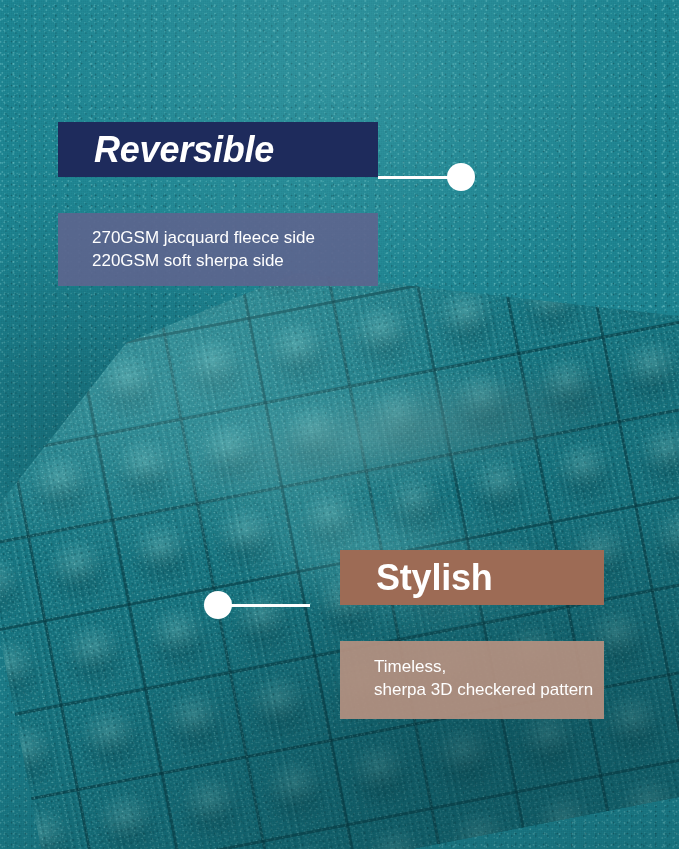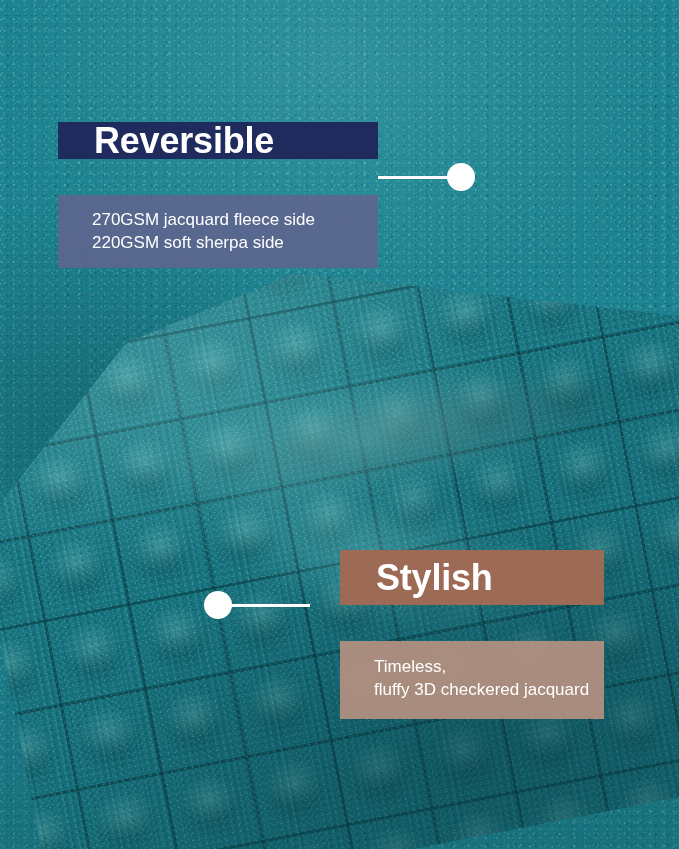--- a/index.html
+++ b/index.html
@@ -137,25 +137,26 @@
     display:flex;align-items:center;
     color:#ffffff;
     font-weight:bold;
     letter-spacing:-0.2px;
   }
   .callout .bd{color:#ffffff;margin-top:36px;}
 
   
   #callout-reversible{left:58px;top:122px;width:320px;}
   #callout-reversible .hd{
-    height:37px;
+    height:55px;
     background:#1e2b5c;
     font-size:36px;
     padding-left:36px;
     box-sizing:border-box;
+    font-style:italic;
   }
   #callout-reversible .bd{
     background:rgba(92,101,142,.92);
     height:73px;
     box-sizing:border-box;
     padding:13px 0 0 34px;
     font-size:17px;
     line-height:23px;
     white-space:pre-line;
   }
@@ -219,18 +220,18 @@
     <div class="hd">Reversible</div>
     <div class="bd">270GSM jacquard fleece side
 220GSM soft sherpa side</div>
   </div>
   <div class="leader" id="leader-reversible"></div>
   <div class="dot" id="dot-reversible"></div>
 
   <div class="callout" id="callout-stylish">
     <div class="hd">Stylish</div>
     <div class="bd">Timeless,
-fluffy 3D checkered jacquard</div>
+sherpa 3D checkered pattern</div>
   </div>
   <div class="leader" id="leader-stylish"></div>
   <div class="dot" id="dot-stylish"></div>
 
 </div>
 
 </body></html>

